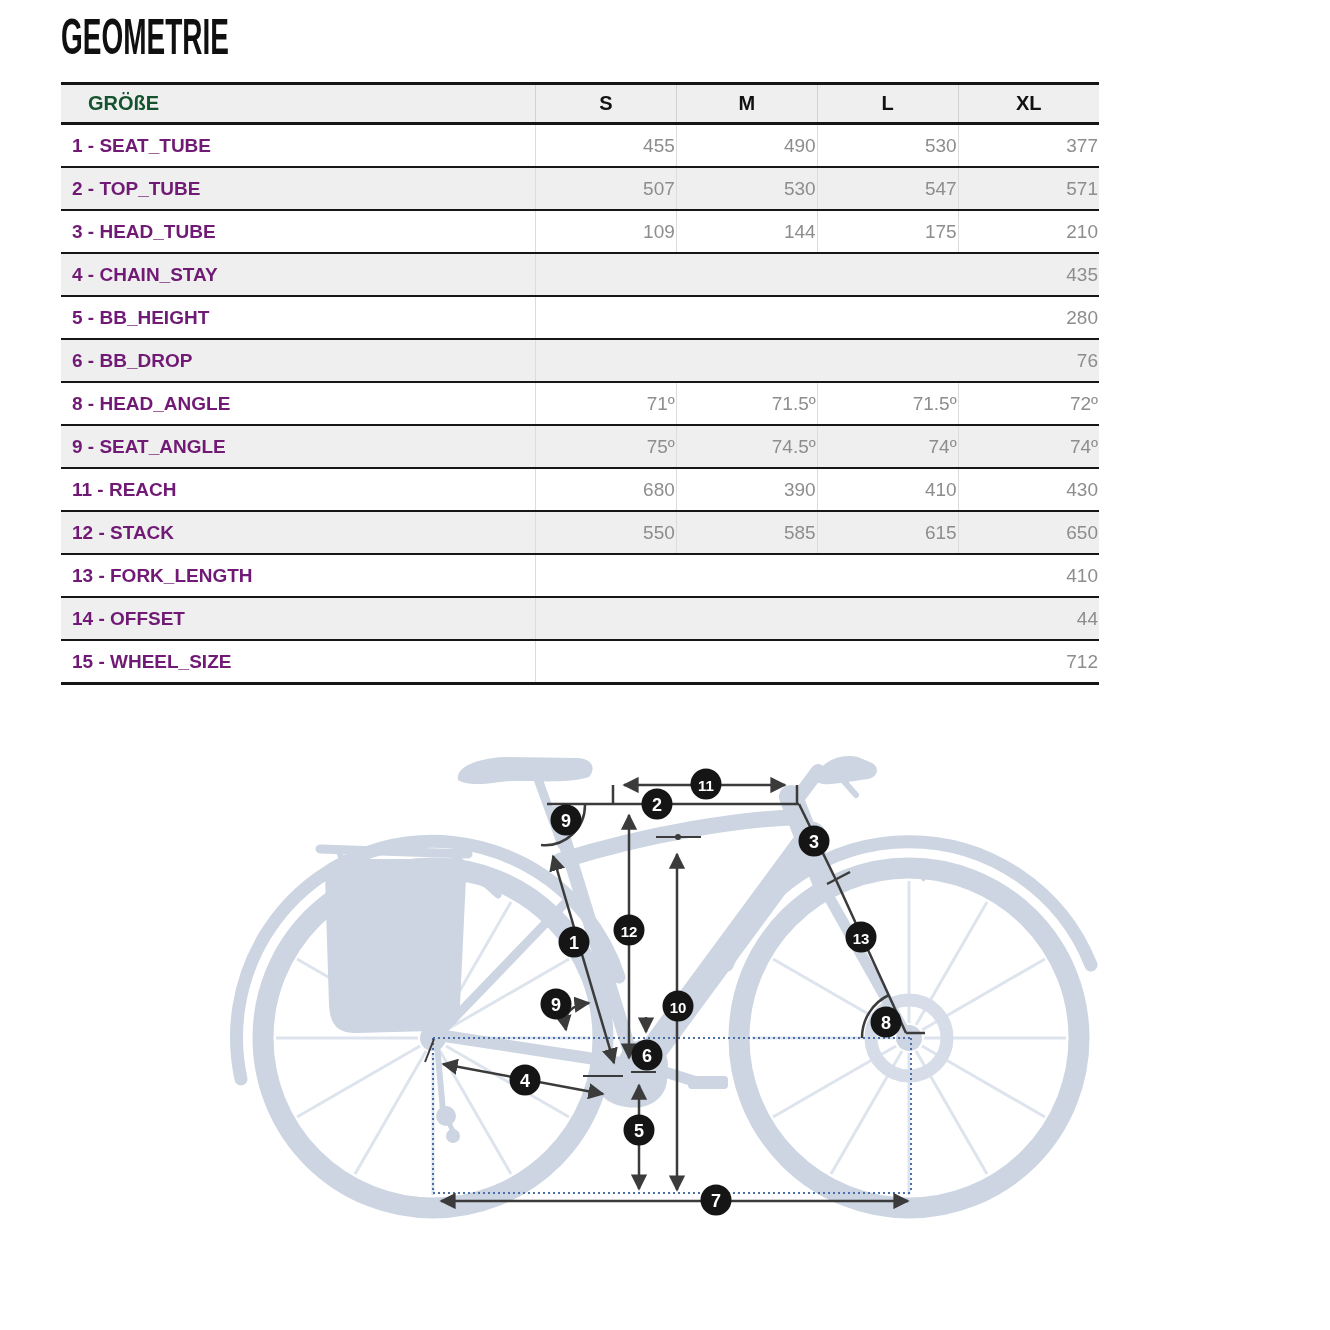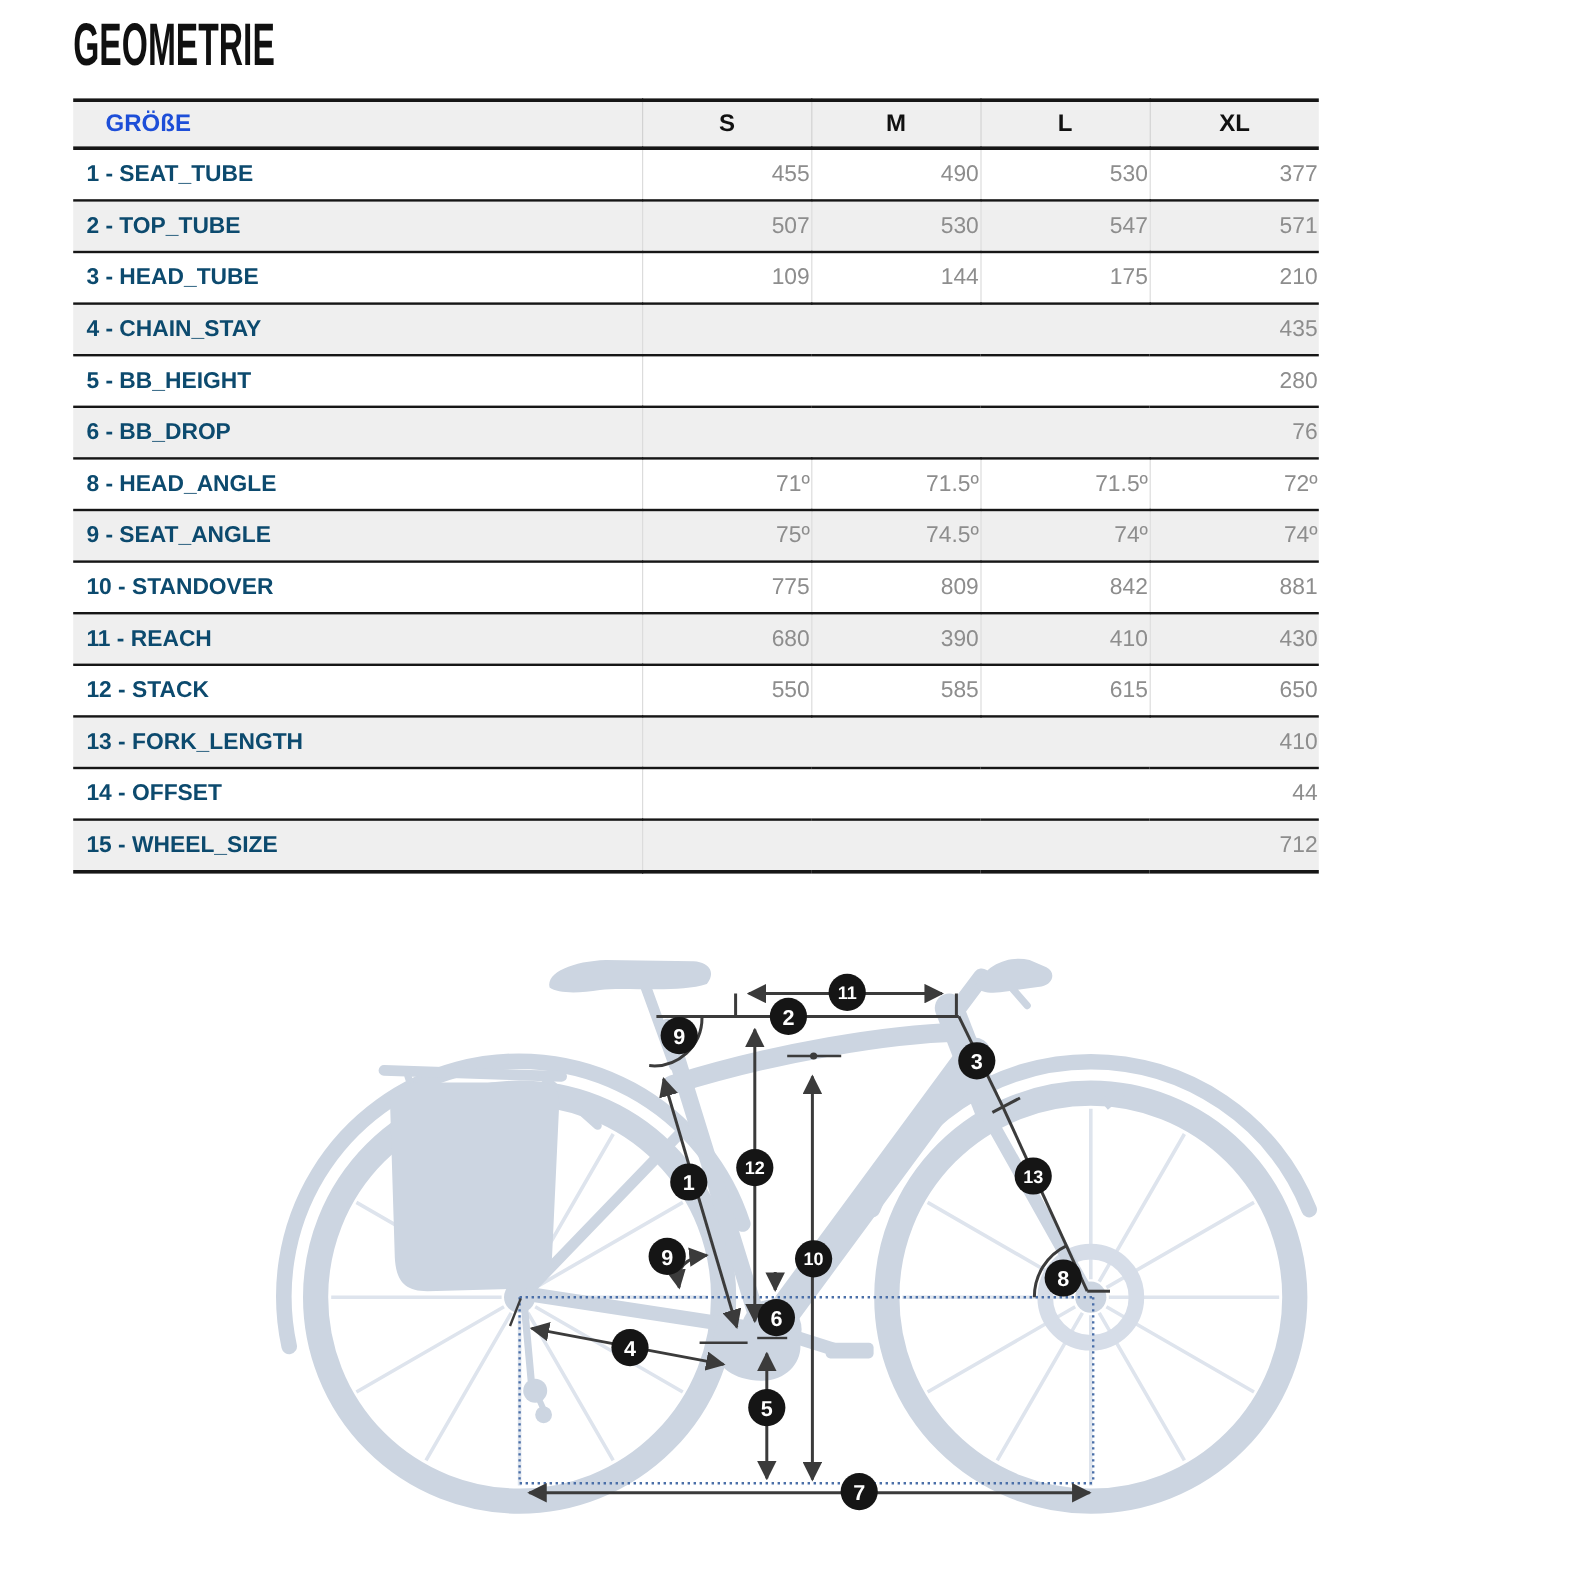--- a/index.html
+++ b/index.html
@@ -9,23 +9,23 @@
            letter-spacing:0px;transform:scaleX(.56);transform-origin:left center;white-space:nowrap;}
   table.geo{width:100%;border-collapse:collapse;table-layout:fixed;}
   table.geo col.c-label{width:45.7%;}
   table.geo col.c-val{width:13.575%;}
   thead tr{background:#efefef;border-top:3px solid #161616;border-bottom:3px solid #161616;}
   thead th{height:35px;}
   tbody tr{border-bottom:2px solid #161616;}
   tbody tr:last-child{border-bottom:3px solid #161616;}
   tbody tr:nth-child(even){background:#efefef;}
   tbody th,tbody td{height:39px;}
-  th.size-h{text-align:left;padding-left:27px;font-size:20px;color:#1d4ed8;}
+  th.size-h{text-align:left;padding-left:27px;font-size:20px;color:#14532d;}
   th.val-h{text-align:center;font-size:20px;color:#111;border-left:1px solid #d2d2d2;}
-  th.lbl{text-align:left;padding-left:11px;font-size:19px;font-weight:bold;color:#0c4a6e;}
+  th.lbl{text-align:left;padding-left:11px;font-size:19px;font-weight:bold;color:#701a75;}
   td.val{text-align:right;font-size:19px;font-weight:400;color:#8d8d8d;border-left:1px solid #dcdcdc;}
   .diagram-box{margin-top:18px;}
   .callout-num{fill:#ffffff;font-weight:bold;font-size:18px;text-anchor:middle;dominant-baseline:central;}
   .callout-num.two{font-size:15px;}
 </style>
 </head>
 <body>
 
 <div class="wrap">
 
@@ -88,27 +88,20 @@
         <td class="val">71.5º</td>
         <td class="val">71.5º</td>
         <td class="val">72º</td>
       </tr>
       <tr>
         <th class="lbl">9 - SEAT_ANGLE</th>
         <td class="val">75º</td>
         <td class="val">74.5º</td>
         <td class="val">74º</td>
         <td class="val">74º</td>
-      </tr>
-      <tr>
-        <th class="lbl">10 - STANDOVER</th>
-        <td class="val">775</td>
-        <td class="val">809</td>
-        <td class="val">842</td>
-        <td class="val">881</td>
       </tr>
       <tr>
         <th class="lbl">11 - REACH</th>
         <td class="val">680</td>
         <td class="val">390</td>
         <td class="val">410</td>
         <td class="val">430</td>
       </tr>
       <tr>
         <th class="lbl">12 - STACK</th>

